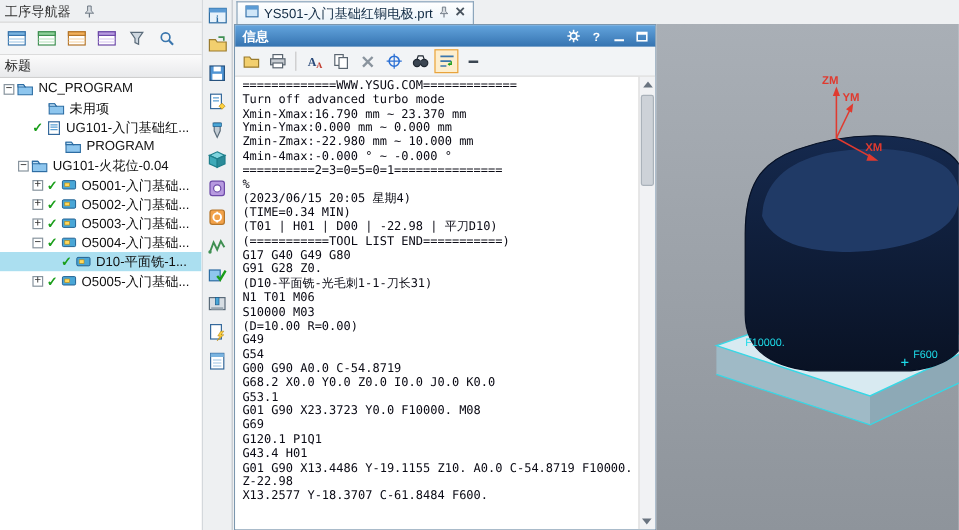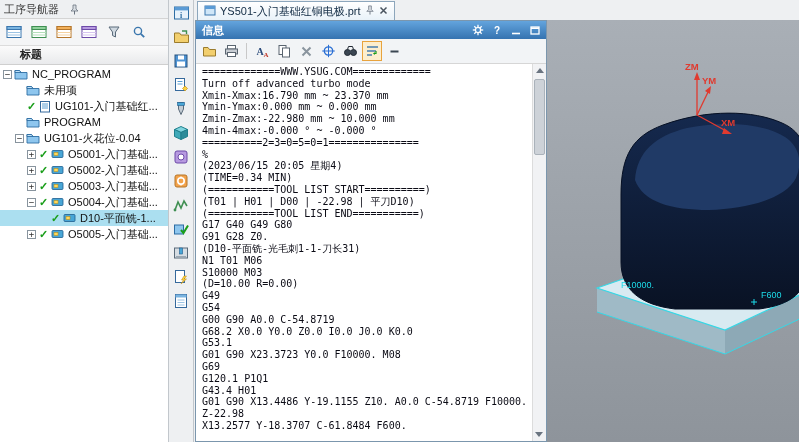--- a/index.html
+++ b/index.html
@@ -10,21 +10,21 @@
   .navigator{position:absolute;left:0;top:0;width:168px;height:442px;background:#fff;
              border-right:1px solid #c2c7cc;box-sizing:content-box;display:flex;flex-direction:column;}
   .nav-header{height:18px;background:#eef0f2;border-bottom:1px solid #d4d4d4;
               display:flex;align-items:center;padding:0 4px;gap:4px;flex:none;}
   .nav-header .ttl{flex:0 0 auto;color:#333;}
   .nav-header .pinwrap{margin-left:6px;display:inline-flex;}
   .nav-toolbar{height:24px;background:#f4f5f6;border-bottom:1px solid #dcdcdc;
                display:flex;align-items:center;padding:1px 2px;gap:2px;flex:none;}
   .nav-tbtn{width:23px;height:20px;display:flex;align-items:center;justify-content:center;}
   .nav-colhead{height:16px;background:linear-gradient(#fbfbfb,#e9eaec);border-bottom:1px solid #cfcfcf;
-               padding:1px 20px;color:#222;flex:none;font-weight:bold;}
+               padding:1px 4px;color:#222;flex:none;}
   .tree{flex:1;background:#fff;overflow:hidden;padding-top:1px;}
   .tree-row{height:16px;display:flex;align-items:center;gap:2px;white-space:nowrap;color:#111;}
   .tree-row.selected{background:#abdff0;}
   .expander{width:9px;height:9px;flex:none;border:1px solid #88949e;background:#fff;
             font-size:9px;line-height:7px;text-align:center;color:#333;box-sizing:border-box;
             font-family:"DejaVu Sans Mono",monospace;}
   .exp-spacer{width:9px;flex:none;}
   .check{color:#1a9e1a;font-weight:bold;font-size:11px;width:11px;flex:none;text-align:center;}
   .node-ic{display:inline-flex;flex:none;}
   .tree-label{padding:0 2px;}
@@ -138,21 +138,21 @@
       <div class="tree-row" style="padding-left: 3px;">
         <span class="expander">−</span>
         <span class="node-ic">
           <svg width="14" height="12" viewBox="0 0 14 12">
             <path d="M1 2.5 L5.5 2.5 L7 4.5 L13 4.5 L13 11 L1 11 Z" fill="#8ec6ee" stroke="#2d6da3" stroke-width="0.9"></path>
             <path d="M1 2.5 L5.5 2.5 L7 4.5 L1 4.5 Z" fill="#c2e2f8" stroke="#2d6da3" stroke-width="0.9"></path>
           </svg>
         </span>
         <span class="tree-label">NC_PROGRAM</span>
       </div>
-      <div class="tree-row" style="padding-left: 15px;">
+      <div class="tree-row" style="padding-left: 29px;">
         <span class="exp-spacer"></span>
         <span class="node-ic">
           <svg width="14" height="12" viewBox="0 0 14 12">
             <path d="M1 2.5 L5.5 2.5 L7 4.5 L13 4.5 L13 11 L1 11 Z" fill="#8ec6ee" stroke="#2d6da3" stroke-width="0.9"></path>
             <path d="M1 2.5 L5.5 2.5 L7 4.5 L1 4.5 Z" fill="#c2e2f8" stroke="#2d6da3" stroke-width="0.9"></path>
           </svg>
         </span>
         <span class="tree-label">未用项</span>
       </div>
       <div class="tree-row" style="padding-left: 15px;">
@@ -161,21 +161,21 @@
         <span class="node-ic">
           <svg width="12" height="13" viewBox="0 0 12 13">
             <rect x="1.5" y="1.5" width="9" height="10.5" fill="#fff" stroke="#35699c"></rect>
             <line x1="3" y1="4" x2="9" y2="4" stroke="#5a9fd4"></line>
             <line x1="3" y1="6" x2="9" y2="6" stroke="#5a9fd4"></line>
             <line x1="3" y1="8" x2="9" y2="8" stroke="#5a9fd4"></line>
           </svg>
         </span>
         <span class="tree-label">UG101-入门基础红...</span>
       </div>
-      <div class="tree-row" style="padding-left: 15px;">
+      <div class="tree-row" style="padding-left: 15px; margin-left: 28px;">
         <span class="exp-spacer"></span>
         <span class="node-ic">
           <svg width="14" height="12" viewBox="0 0 14 12">
             <path d="M1 2.5 L5.5 2.5 L7 4.5 L13 4.5 L13 11 L1 11 Z" fill="#8ec6ee" stroke="#2d6da3" stroke-width="0.9"></path>
             <path d="M1 2.5 L5.5 2.5 L7 4.5 L1 4.5 Z" fill="#c2e2f8" stroke="#2d6da3" stroke-width="0.9"></path>
           </svg>
         </span>
         <span class="tree-label">PROGRAM</span>
       </div>
       <div class="tree-row" style="padding-left: 15px;">
@@ -469,21 +469,20 @@
         <div class="code-line">=============WWW.YSUG.COM=============</div>
         <div class="code-line">Turn off advanced turbo mode</div>
         <div class="code-line">Xmin-Xmax:16.790 mm ~ 23.370 mm</div>
         <div class="code-line">Ymin-Ymax:0.000 mm ~ 0.000 mm</div>
         <div class="code-line">Zmin-Zmax:-22.980 mm ~ 10.000 mm</div>
         <div class="code-line">4min-4max:-0.000 ° ~ -0.000 °</div>
         <div class="code-line">==========2=3=0=5=0=1===============</div>
         <div class="code-line">%</div>
         <div class="code-line">(2023/06/15 20:05 星期4)</div>
         <div class="code-line">(TIME=0.34 MIN)</div>
-        <div class="code-line">(===========TOOL LIST START==========)</div>
         <div class="code-line">(T01 | H01 | D00 | -22.98 | 平刀D10)</div>
         <div class="code-line">(===========TOOL LIST END===========)</div>
         <div class="code-line">G17 G40 G49 G80</div>
         <div class="code-line">G91 G28 Z0.</div>
         <div class="code-line">(D10-平面铣-光毛刺1-1-刀长31)</div>
         <div class="code-line">N1 T01 M06</div>
         <div class="code-line">S10000 M03</div>
         <div class="code-line">(D=10.00 R=0.00)</div>
         <div class="code-line">G49</div>
         <div class="code-line">G54</div>

